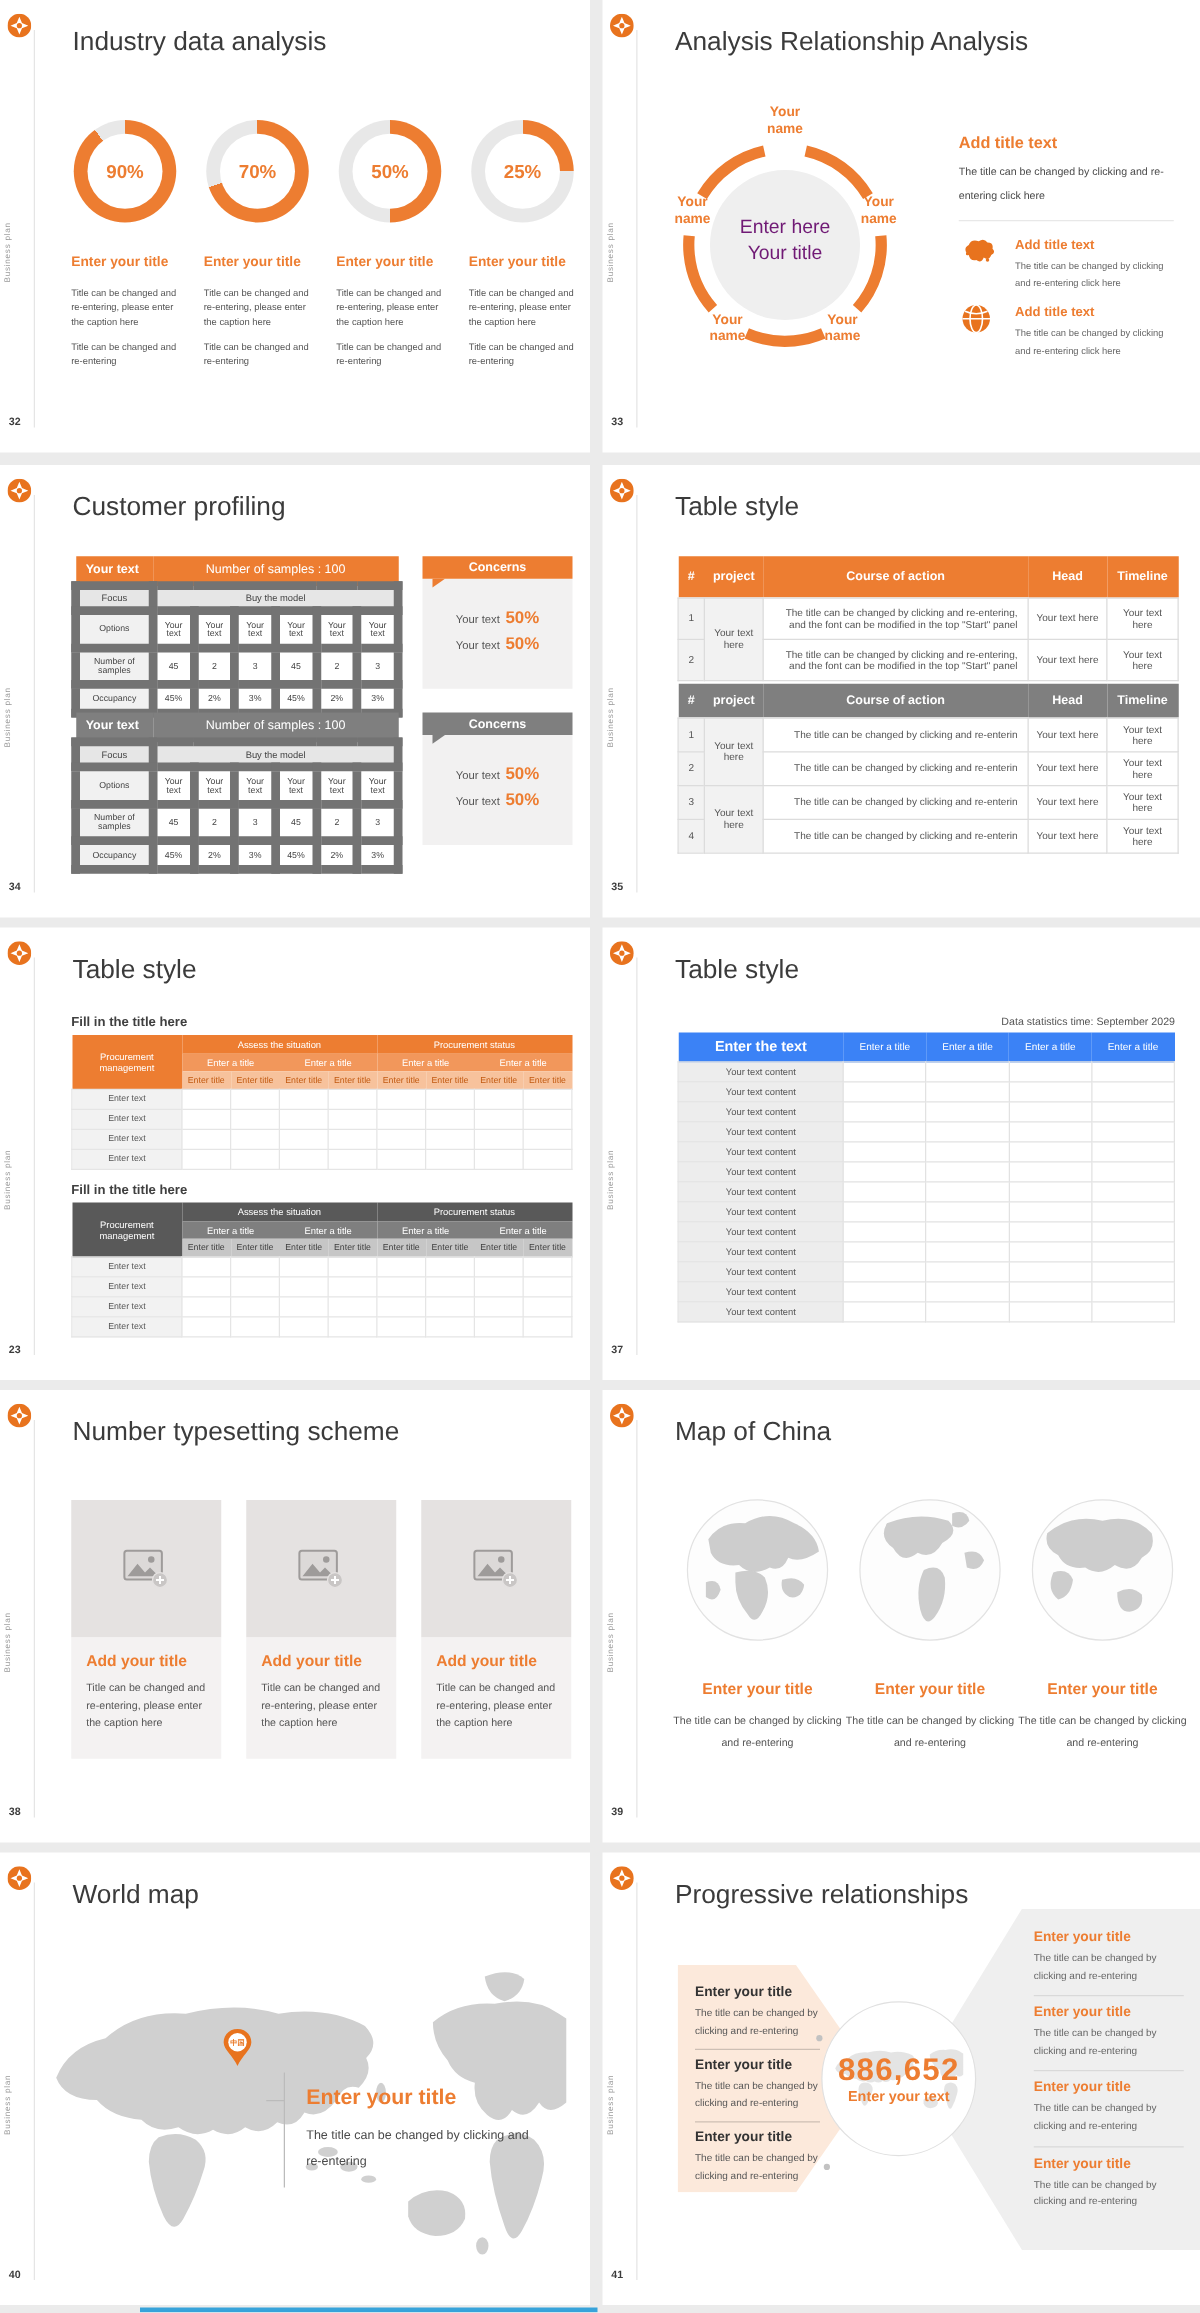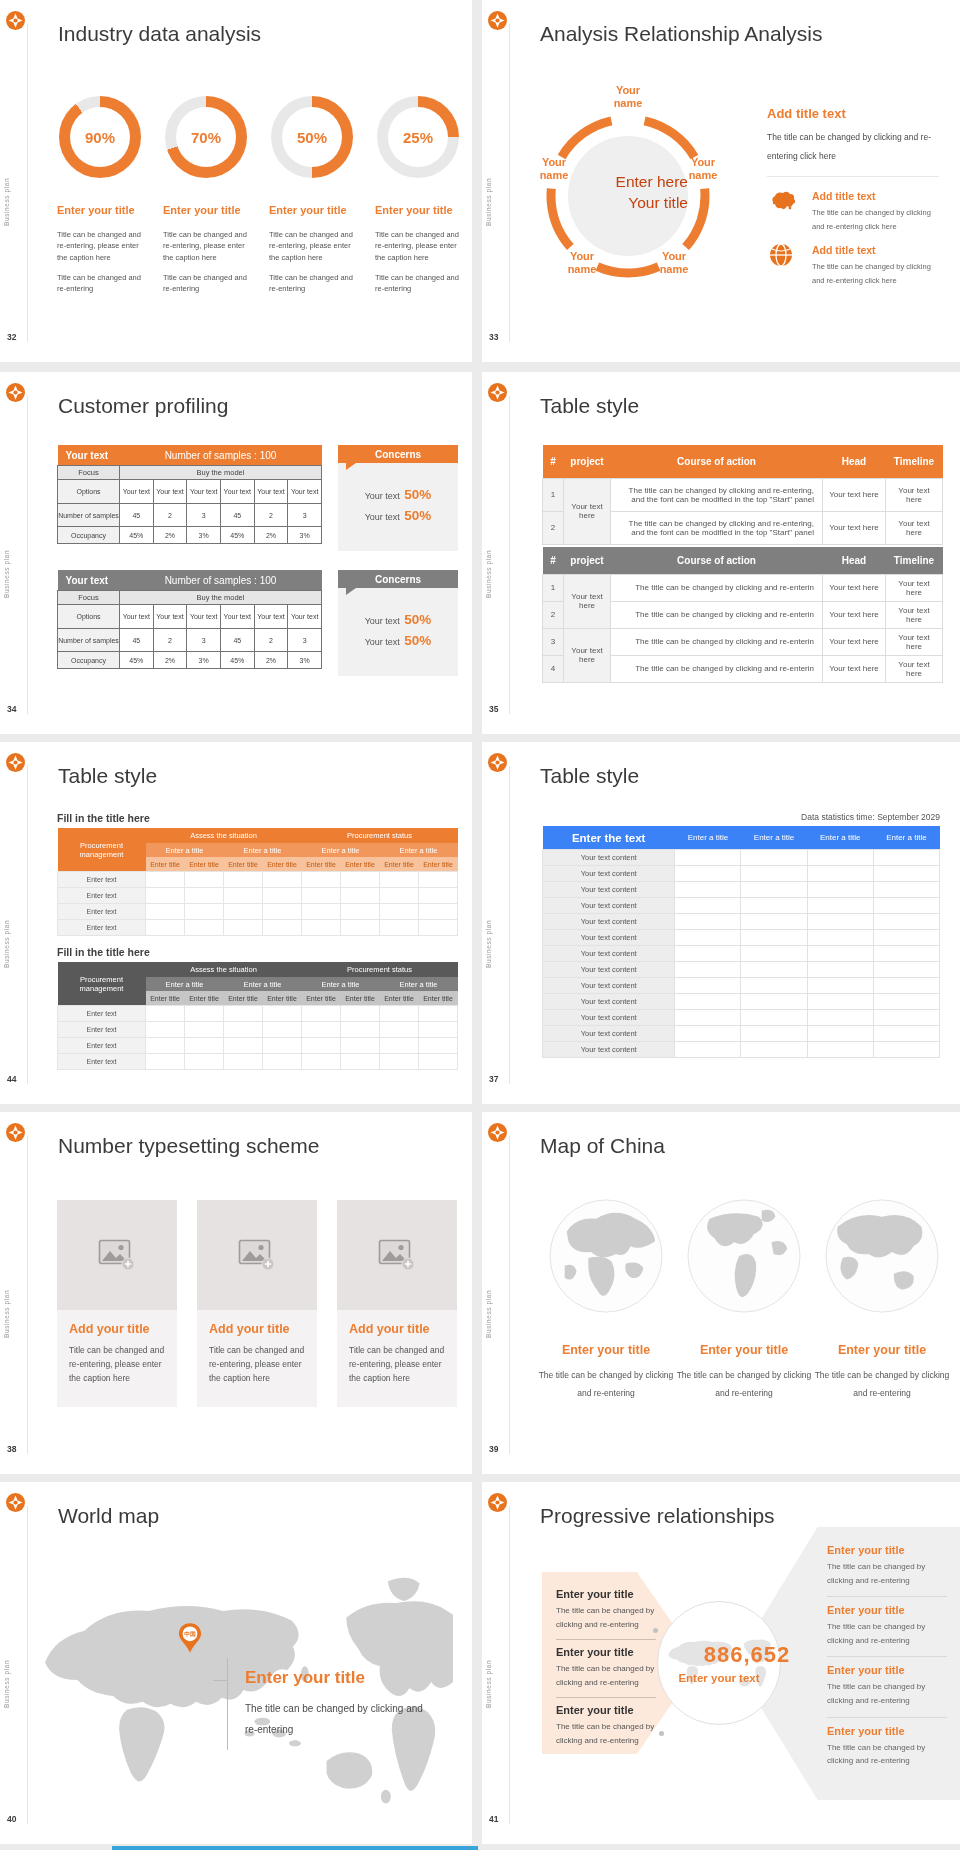--- a/index.html
+++ b/index.html
@@ -21,29 +21,29 @@
   .dtitle{margin-top:26px;color:#ED7D31;font-weight:bold;font-size:11px;}
   .dcap{margin-top:13px;font-size:7.5px;color:#555;line-height:1.5;}
   .dcap2{margin-top:9px;font-size:7.5px;color:#555;line-height:1.5;}
   
   .names .nm{position:absolute;width:36px;text-align:center;color:#ED7D31;font-weight:bold;font-size:11px;line-height:1.2;}
   .names .nm:nth-child(1){left:128px;top:84px;}
   .names .nm:nth-child(2){left:54px;top:156px;}
   .names .nm:nth-child(3){left:203px;top:156px;}
   .names .nm:nth-child(4){left:82px;top:250px;}
   .names .nm:nth-child(5){left:174px;top:250px;}
-  .ctr-txt{position:absolute;left:86px;top:172px;width:120px;text-align:right;font-size:15.5px;color:#c2410c;line-height:1.35;}
+  .ctr-txt{position:absolute;left:86px;top:172px;width:120px;text-align:center;font-size:15.5px;color:#701a75;line-height:1.35;}
   .ptitle{position:absolute;left:285px;top:106px;font-size:13px;font-weight:bold;color:#ED7D31;}
   .pbody{position:absolute;left:285px;top:128px;width:172px;font-size:8.5px;color:#4a4a4a;line-height:2.2;}
   .pdiv{position:absolute;left:285px;top:176px;width:172px;height:1px;background:#e8e8e8;}
   .itm-t{position:absolute;font-size:10.5px;font-weight:bold;color:#ED7D31;}
   .itm-b{position:absolute;width:130px;font-size:7.5px;color:#666;line-height:1.8;}
   
   .ctable{border-collapse:collapse;table-layout:fixed;position:absolute;left:57px;width:265px;}
-  .ctable td{border:1px solid #737373;text-align:center;font-size:7px;color:#444;padding:0;}
+  .ctable td{border:7px solid #737373;text-align:center;font-size:7px;color:#444;padding:0;}
   .ctable .r-hdr td{border:none;color:#fff;font-size:10px;height:20px;}
   .ctable .r-hdr .hl{font-weight:bold;text-align:left;padding-left:8px;}
   .t-orange .r-hdr td{background:#ED7D31;}
   .t-gray .r-hdr td{background:#7f7f7f;}
   .ctable .r-focus td{background:#e6e6e6;height:13px;font-size:7.5px;}
   .ctable .r-opt td{height:23px;}
   .ctable .r-num td{height:22px;}
   .ctable .r-occ td{height:16px;}
   .ctable .lbl{background:#f1f1f1;}
   .concern{position:absolute;left:338px;width:120px;}
@@ -116,21 +116,21 @@
   .litems .pi:last-child{border-bottom:none;}
   .litems .pit{font-size:11px;font-weight:bold;color:#333;}
   .litems .pib{margin-top:4px;font-size:8px;color:#555;line-height:1.7;}
   .ritems{position:absolute;left:345px;top:55px;width:120px;}
   .ritems .pi{padding:7px 0 9px;border-bottom:1px solid #d9d9d9;}
   .ritems .pi:last-child{border-bottom:none;}
   .ritems .pit{font-size:11px;font-weight:bold;color:#ED7D31;}
   .ritems .pib{margin-top:4px;font-size:8px;color:#666;line-height:1.7;}
   .circle{position:absolute;left:175px;top:119px;width:122px;height:122px;background:#fff;border:1px solid #e0e0e0;border-radius:50%;}
   .circle .bgmap{position:absolute;left:8px;top:28px;opacity:.4;}
-  .cnum{position:absolute;left:0;top:40px;width:122px;text-align:center;font-size:22px;font-weight:bold;color:#ED7D31;letter-spacing:1px;margin-left:28px;}
+  .cnum{position:absolute;left:0;top:40px;width:122px;text-align:center;font-size:25px;font-weight:bold;color:#ED7D31;letter-spacing:1px;}
   .clab{position:absolute;left:0;top:70px;width:122px;text-align:center;font-size:11.5px;font-weight:bold;color:#ED7D31;}
   .gdot{position:absolute;width:5px;height:5px;border-radius:50%;background:#c2c2c2;}
   .peek{position:absolute;left:112px;top:1846px;width:366px;height:4px;background:#38a3da;}
 </style>
 </head>
 <body>
 
 <div class="board">
 
   <div class="slide" style="left:0;top:0;width:472px;height:362px">
@@ -437,21 +437,21 @@
   </div>
 
   <div class="slide" style="left:0;top:742px;width:472px;height:362px">
     <svg class="logo" viewBox="0 0 20 20">
         <circle cx="10" cy="10" r="10" fill="#E8731E"></circle>
         <path d="M10 2.5 L12.2 7.8 17.5 10 12.2 12.2 10 17.5 7.8 12.2 2.5 10 7.8 7.8 Z" fill="#fff"></path>
         <circle cx="10" cy="10" r="2.2" fill="#E8731E"></circle>
       </svg>
     <div class="vline"></div>
     <div class="vtext">Business plan</div>
-    <div class="pagenum">44</div>
+    <div class="pagenum">23</div>
     <div class="stitle">Table style</div>
 
     <div class="fheading" style="top:70px">Fill in the title here</div>
     <table class="mtable mt-o" style="top:86px">
       <tbody>
           <tr>
             <th class="corner" rowspan="3">Procurement management</th>
             <th class="grp" colspan="4">Assess the situation</th>
             <th class="grp" colspan="4">Procurement status</th>
           </tr>

